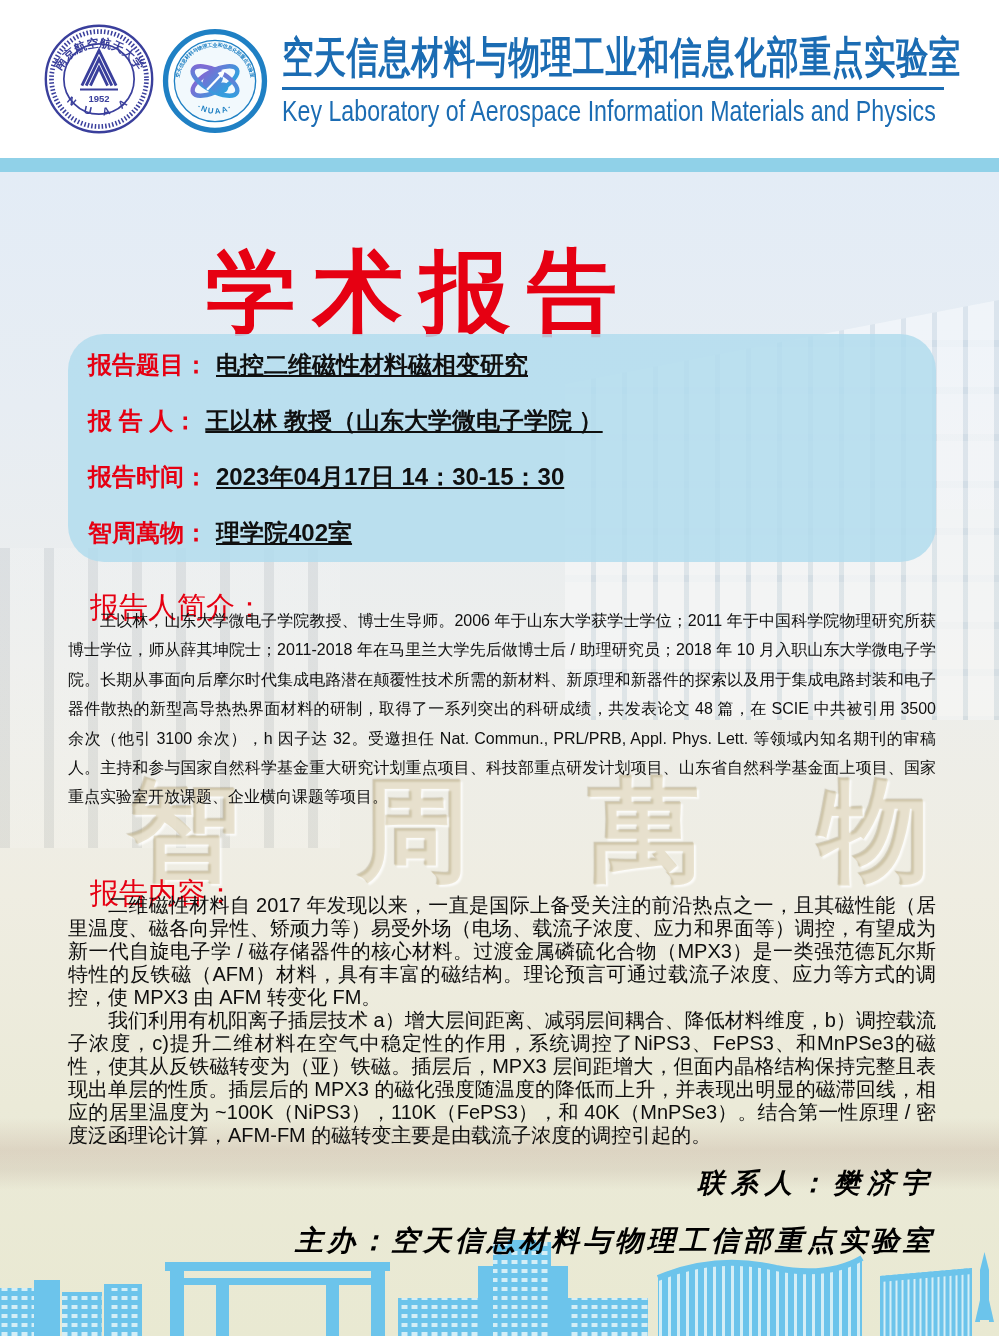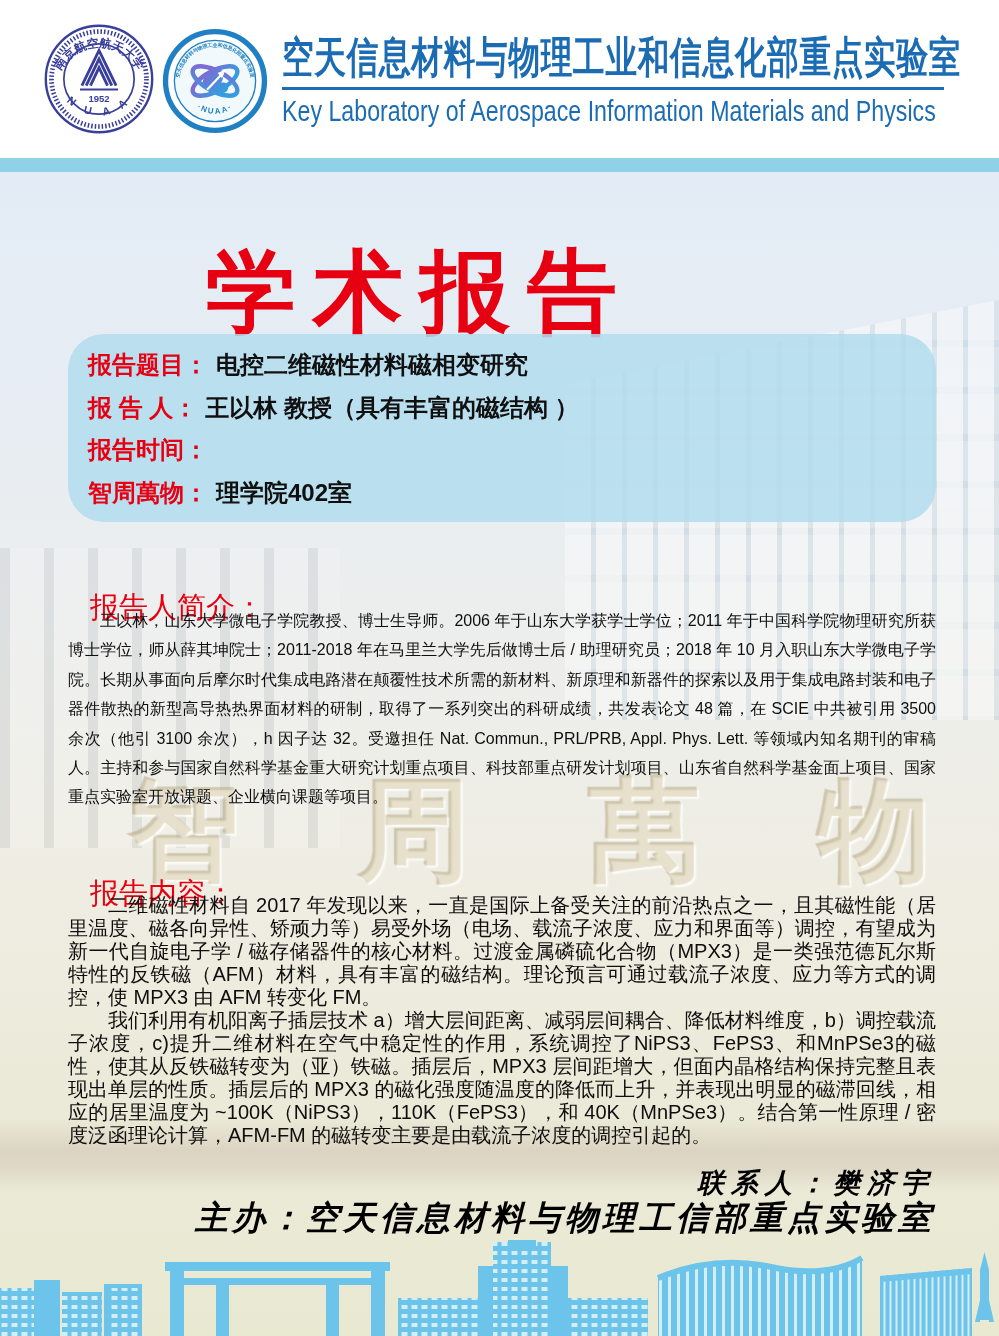--- a/index.html
+++ b/index.html
@@ -55,48 +55,48 @@
     background:linear-gradient(180deg,rgba(135,80,70,0) 0%,rgba(135,80,70,.14) 45%,rgba(120,75,65,.10) 72%,rgba(120,75,65,0) 100%);
   }
   
   .poster-title{
     position:absolute;top:180px;left:0;width:823px;z-index:2;text-align:center;
     color:#e60012;font-size:90px;line-height:104px;font-weight:bold;
     letter-spacing:17px;text-indent:17px;white-space:nowrap;
   }
   
   .info-card{
-    position:absolute;left:68px;top:334px;width:868px;height:188px;z-index:2;
+    position:absolute;left:68px;top:334px;width:868px;height:228px;z-index:2;
     background:rgba(178,220,237,.85);border-radius:36px;box-sizing:border-box;
     padding:16px 18px 14px 20px;display:flex;flex-direction:column;justify-content:space-between;
   }
   .info-row{display:flex;align-items:baseline;font-size:24px;font-weight:bold;line-height:30px;}
   .info-label{color:#e60012;white-space:pre;flex:0 0 auto;}
-  .info-value{color:#101010;margin-left:8px;white-space:nowrap;}
+  .info-value{color:#101010;margin-left:8px;white-space:nowrap;text-decoration:underline;}
   
   .section-heading{
     position:absolute;left:90px;z-index:2;color:#e60012;font-size:29px;font-weight:normal;line-height:34px;
   }
   .bio-heading{top:566px;}
   .content-heading{top:852px;}
   .bio-text{
     position:absolute;left:68px;top:606px;width:868px;z-index:2;margin:0;
     font-size:16px;line-height:29.4px;color:#0e0e0e;text-align:justify;text-indent:2em;
   }
   .content-text{position:absolute;left:68px;top:894px;width:868px;z-index:2;}
   .content-text p{
     margin:0;font-size:20px;line-height:23px;color:#0e0e0e;text-align:justify;text-indent:2em;
   }
   
   .footer-lines{
     position:absolute;right:64px;top:1166px;z-index:2;text-align:right;
     font-family:"Liberation Serif",serif;font-style:italic;font-weight:bold;color:#000000;
   }
   .footer-contact{font-size:27px;line-height:34px;letter-spacing:7px;}
-  .footer-organizer{font-size:33px;line-height:36px;letter-spacing:4px;margin-top:0;}
+  .footer-organizer{font-size:28px;line-height:36px;letter-spacing:4px;margin-top:23px;}
   
   .skyline{position:absolute;left:0;bottom:0;width:999px;height:96px;z-index:1;display:block;}
 </style>
 </head>
 <body>
 
 <div class="poster">
 
   <div class="body-bg"></div>
   <div class="bg-building-right"></div>
@@ -157,24 +157,25 @@
 
   <h1 class="poster-title">学术报告</h1>
 
   <div class="info-card">
     <div class="info-row">
       <span class="info-label">报告题目：</span>
       <span class="info-value">电控二维磁性材料磁相变研究</span>
     </div>
     <div class="info-row">
       <span class="info-label">报 告 人：</span>
-      <span class="info-value">王以林 教授（具有丰富的磁结构 ）</span>
+      <span class="info-value">王以林 教授（山东大学微电子学院 ）</span>
     </div>
     <div class="info-row">
       <span class="info-label">报告时间：</span>
+      <span class="info-value">2023年04月17日 14：30-15：30</span>
     </div>
     <div class="info-row">
       <span class="info-label">智周萬物：</span>
       <span class="info-value">理学院402室</span>
     </div>
   </div>
 
   <h2 class="section-heading bio-heading">报告人简介：</h2>
   <p class="bio-text">王以林，山东大学微电子学院教授、博士生导师。2006 年于山东大学获学士学位；2011 年于中国科学院物理研究所获博士学位，师从薛其坤院士；2011-2018 年在马里兰大学先后做博士后 / 助理研究员；2018 年 10 月入职山东大学微电子学院。长期从事面向后摩尔时代集成电路潜在颠覆性技术所需的新材料、新原理和新器件的探索以及用于集成电路封装和电子器件散热的新型高导热热界面材料的研制，取得了一系列突出的科研成绩，共发表论文 48 篇，在 SCIE 中共被引用 3500 余次（他引 3100 余次），h 因子达 32。受邀担任 Nat. Commun., PRL/PRB, Appl. Phys. Lett. 等领域内知名期刊的审稿人。主持和参与国家自然科学基金重大研究计划重点项目、科技部重点研发计划项目、山东省自然科学基金面上项目、国家重点实验室开放课题、企业横向课题等项目。</p>
 

